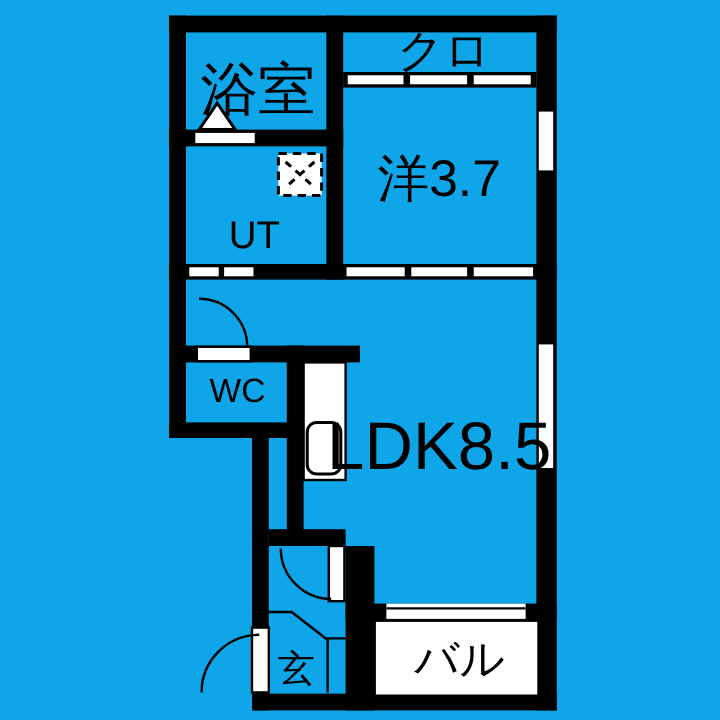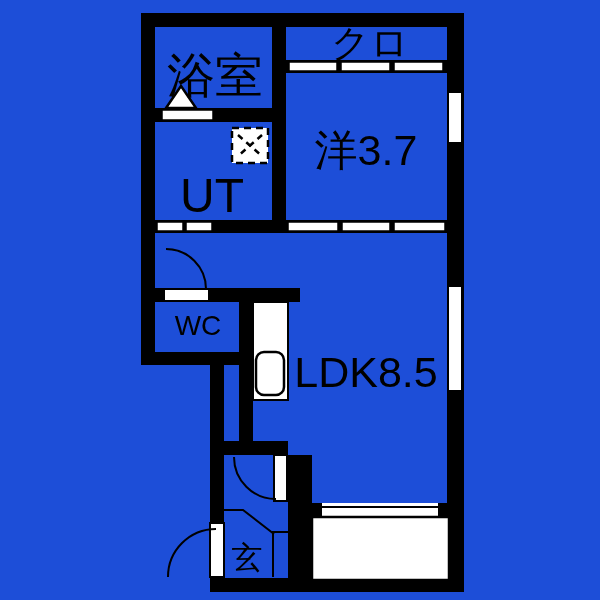--- a/index.html
+++ b/index.html
@@ -1,30 +1,30 @@
 <!DOCTYPE html>
 <html><head>
 <meta charset="utf-8">
 <style>
   html,body{margin:0;padding:0;background:#ffffff;}
   #canvas{
-    position:relative;width:600px;height:600px;background:#1d4ed8;overflow:hidden;
+    position:relative;width:600px;height:600px;background:#0ea5e9;overflow:hidden;
     font-family:"Liberation Sans",sans-serif;
   }
   #plan-svg{position:absolute;left:0;top:0;}
   .room-label{
     position:absolute;transform:translate(-50%,-50%);
     color:#000;white-space:nowrap;line-height:1;font-weight:400;
   }
   .lbl-bathroom{left:215px;top:76px;font-size:48px;}
-  .lbl-utility{left:212px;top:196px;font-size:48px;}
+  .lbl-utility{left:212px;top:196px;font-size:32px;}
   .lbl-closet{left:370px;top:43px;font-size:38px;}
   .lbl-western{left:366px;top:150px;font-size:43px;text-align:right;}
   .lbl-wc{left:198px;top:326px;font-size:28px;}
-  .lbl-ldk{left:366px;top:372px;font-size:43px;}
+  .lbl-ldk{left:366px;top:372px;font-size:56px;}
   .lbl-entrance{left:247px;top:557px;font-size:31px;}
   .lbl-balcony{left:383px;top:549px;font-size:37px;}
 </style>
 </head>
 <body>
 
 <div id="canvas">
 
   <svg id="plan-svg" width="600" height="600" viewBox="0 0 600 600">
 
@@ -88,13 +88,14 @@
     <rect x="312" y="517" width="137" height="63" fill="#fff" stroke="#000" stroke-width="2.5"></rect>
   </svg>
 
   <div class="room-label lbl-bathroom">浴室</div>
   <div class="room-label lbl-utility">UT</div>
   <div class="room-label lbl-closet">クロ</div>
   <div class="room-label lbl-western">洋3.7</div>
   <div class="room-label lbl-wc">WC</div>
   <div class="room-label lbl-ldk">LDK8.5</div>
   <div class="room-label lbl-entrance">玄</div>
+  <div class="room-label lbl-balcony">バル</div>
 </div>
 
 </body></html>

